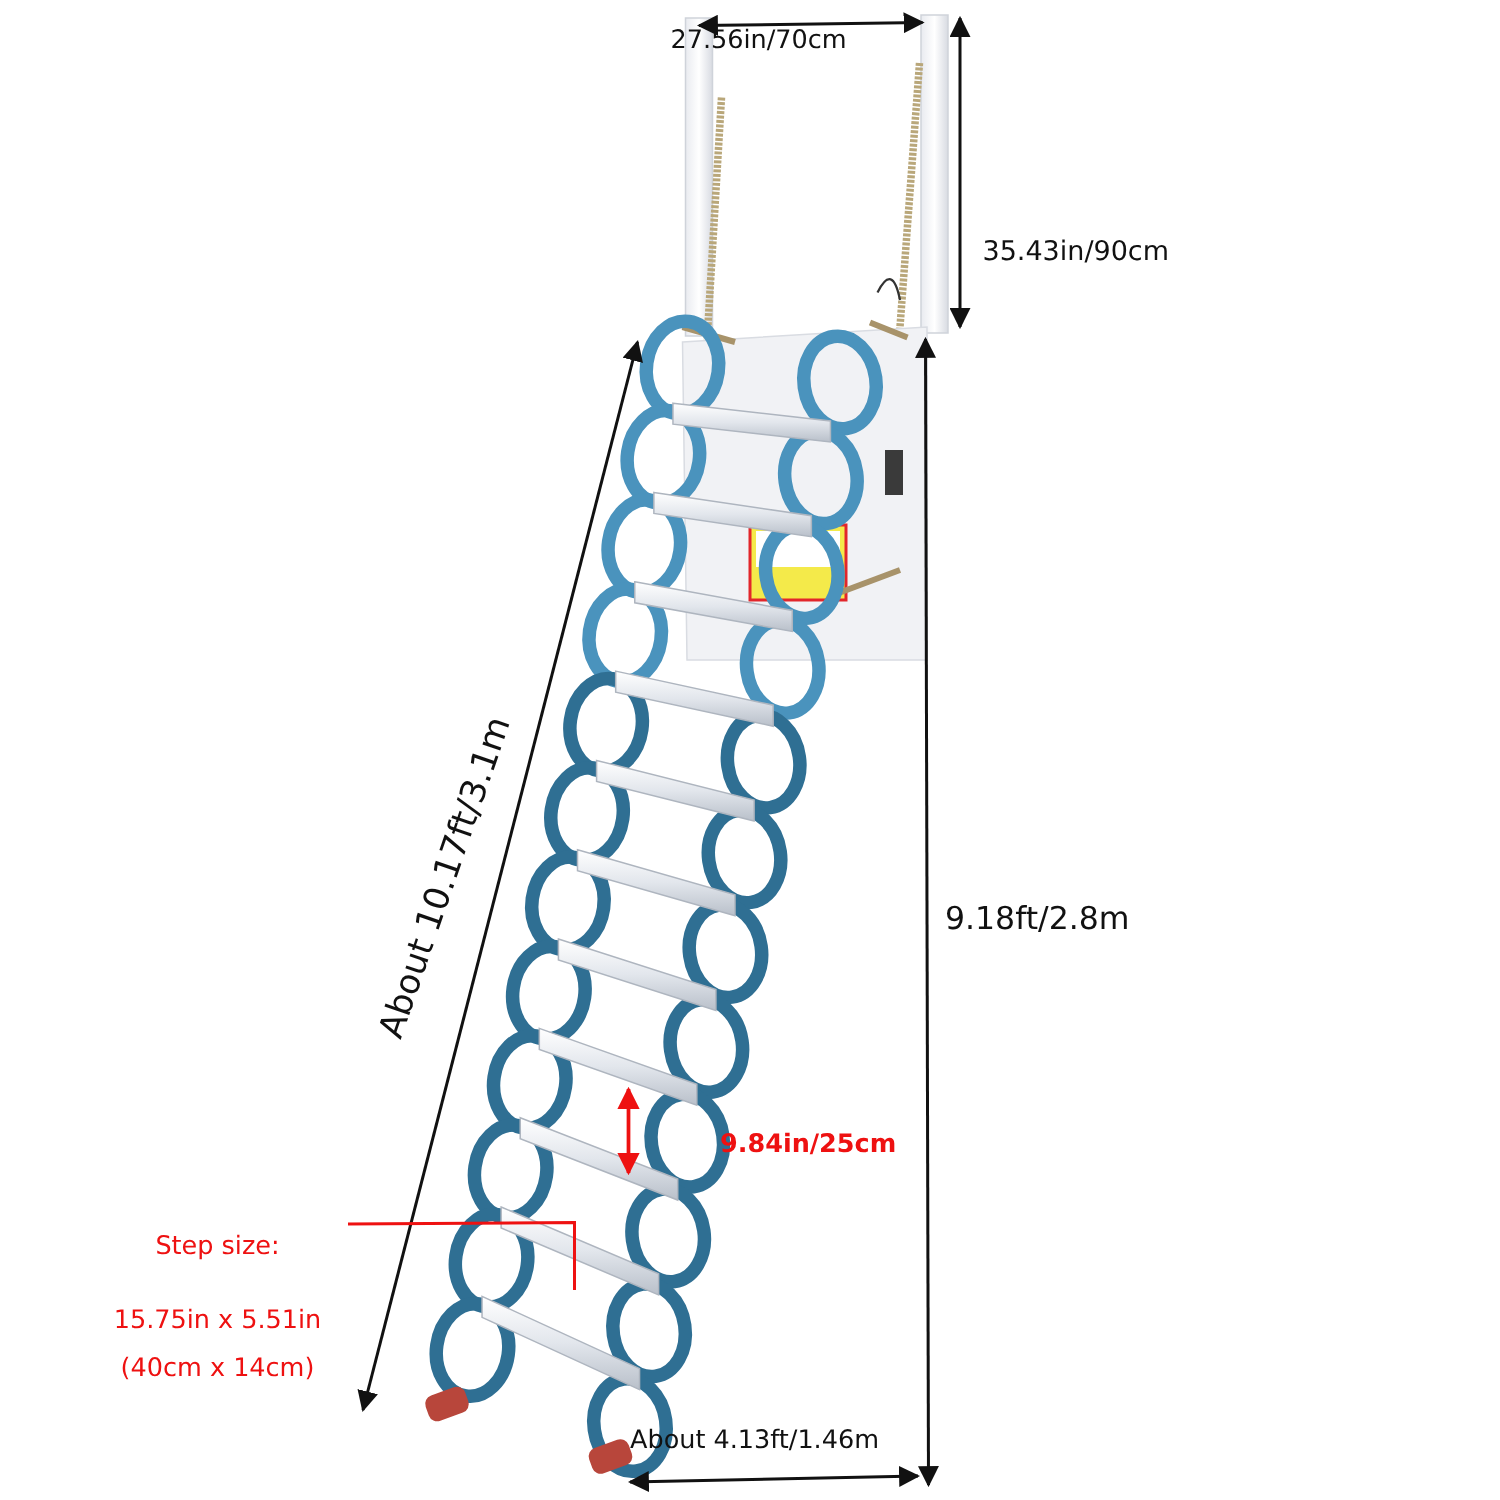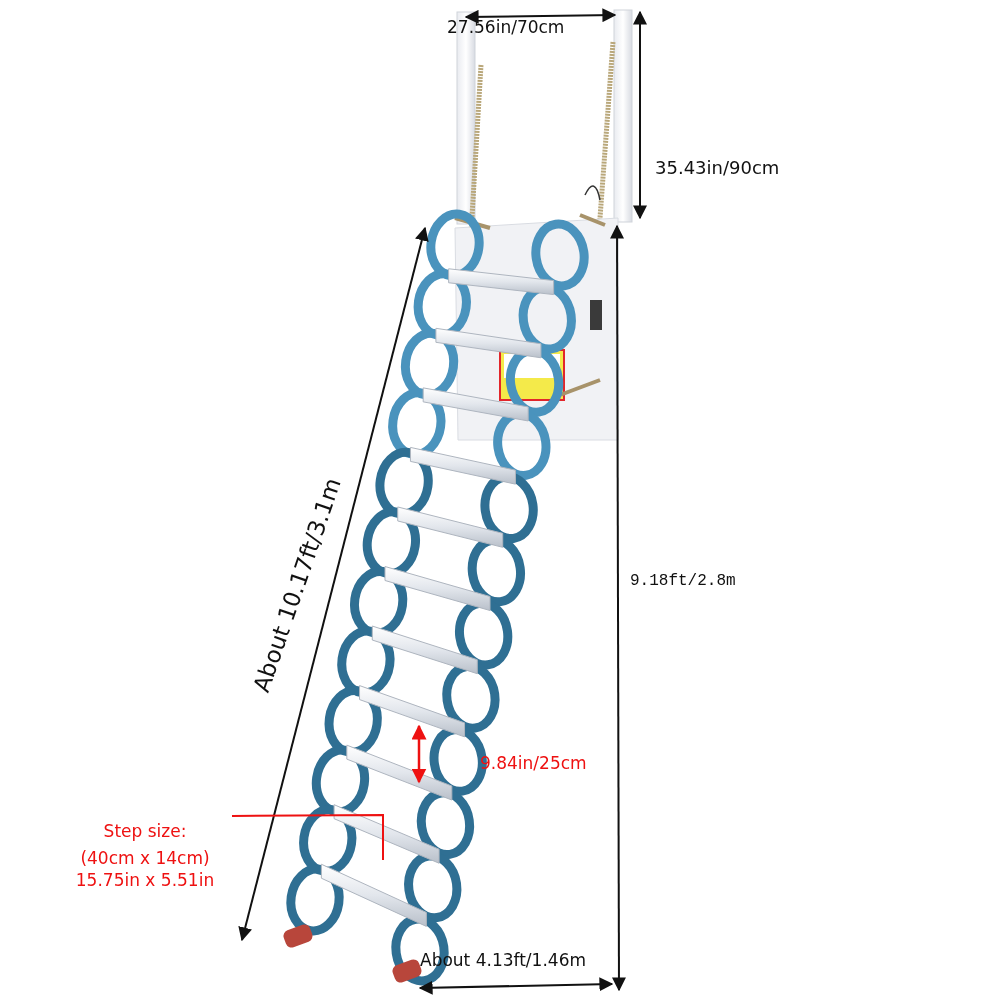--- a/index.html
+++ b/index.html
@@ -3,29 +3,29 @@
 <meta charset="utf-8">
 <style>
   html, body { margin:0; padding:0; background:#ffffff; }
   body { width:1000px; height:1000px; position:relative; overflow:hidden;
          font-family:"DejaVu Sans", sans-serif; }
   #stage { position:absolute; left:0; top:0; width:1000px; height:812px; }
   .lbl { position:absolute; white-space:nowrap; color:#111; font-family:"DejaVu Sans", sans-serif; }
   .red { color:#ee1111; }
   #lbl-top-width { left:447px; top:17px; font-size:17px; }
   #lbl-frame-height { left:655px; top:113px; font-size:18px;margin-top:44px; }
-  #lbl-total-height { left:630px; top:572px; font-size:16px;font-family:Liberation Mono, monospace; }
-  #lbl-step-spacing { left:480px; top:753px; font-size:17px; }
+  #lbl-total-height { left:630px; top:600px; font-size:21px; }
+  #lbl-step-spacing { left:480px; top:753px; font-size:17px;font-weight:bold; }
   #lbl-bottom-width { left:420px; top:950px; font-size:17px; }
   #lbl-length { left:297px; top:585px; font-size:23px;
                 transform:translate(-50%,-50%) rotate(-71deg); transform-origin:center; }
   .step-block { position:absolute; left:60px; width:170px; text-align:center; font-size:17px;margin-top:36px; }
   #step-title { top:785px; }
   #step-in { top:834px; }
-  #step-cm { top:812px; }
+  #step-cm { top:866px; }
 </style>
 </head>
 <body>
 
 <div id="stage">
 
   <svg width="1000" height="1000" viewBox="0 0 1000 1000" xmlns="http://www.w3.org/2000/svg">
     <defs>
       <linearGradient id="stepGrad" x1="0" y1="0" x2="0" y2="1">
         <stop offset="0" stop-color="#ffffff"></stop>

